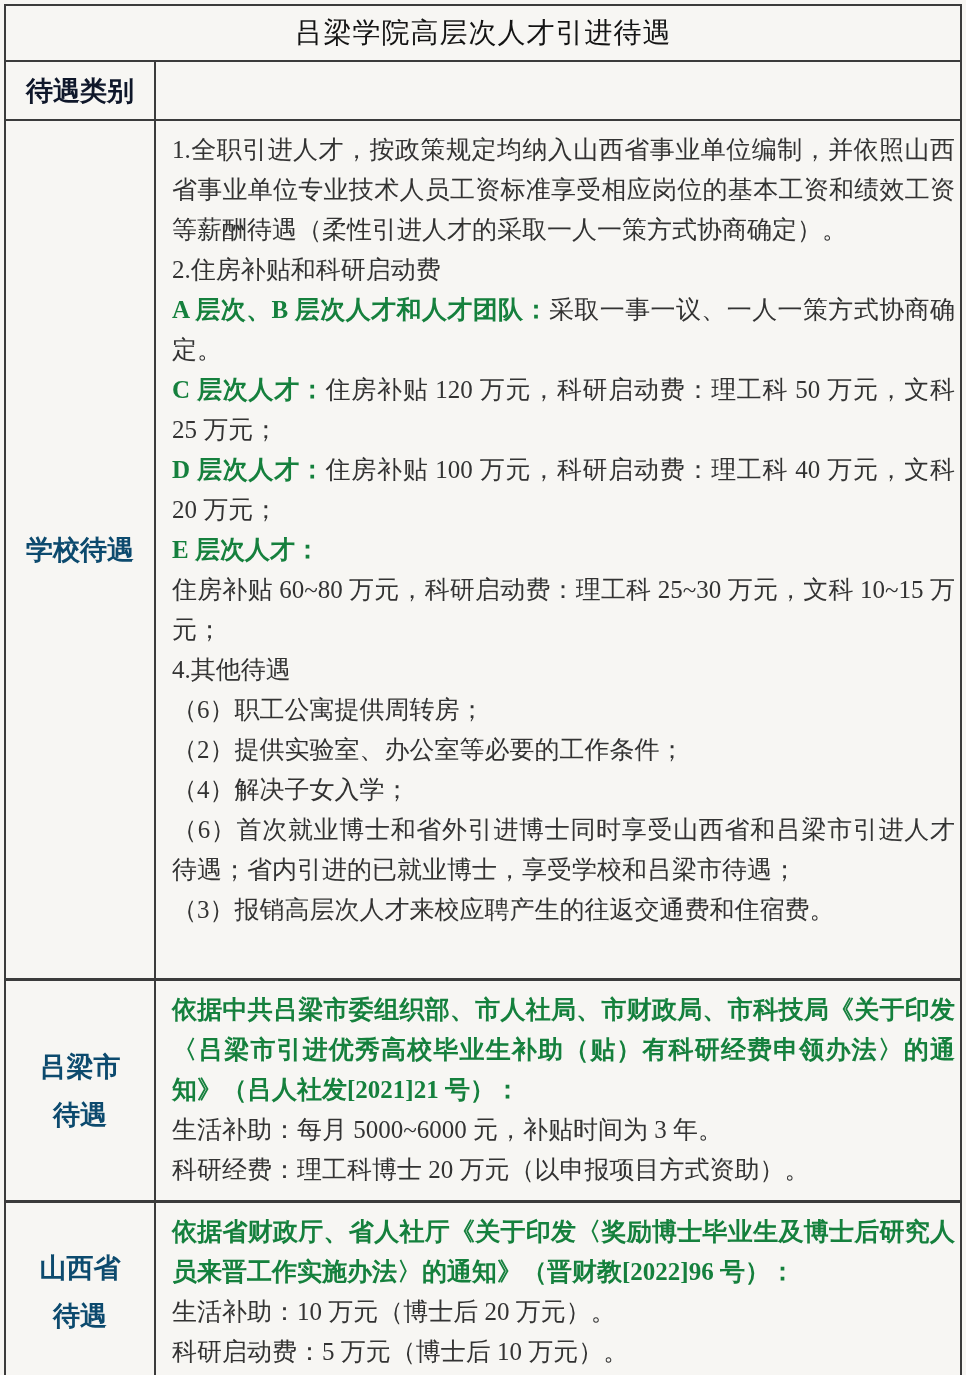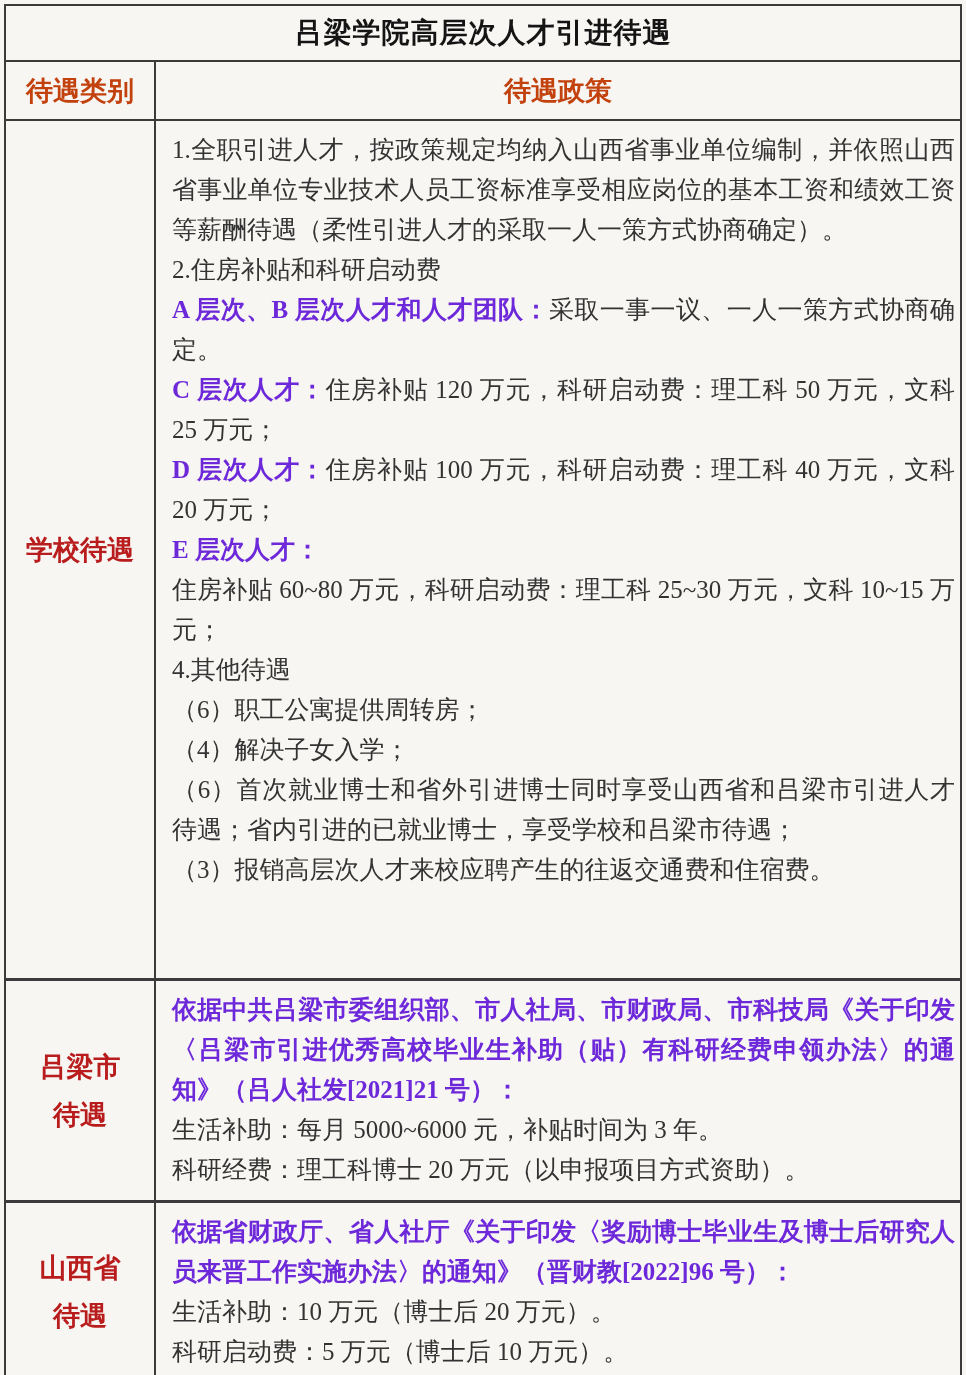--- a/index.html
+++ b/index.html
@@ -23,106 +23,106 @@
     border: 2px solid #3b3b3b;
     background: transparent;
   }
   .title-row {
     height: 54px;
     display: flex;
     align-items: center;
     justify-content: center;
     border-bottom: 2px solid #3b3b3b;
     font-size: 28px;
-    font-weight: bold;
+    font-weight: normal;
     color: #141414;
     letter-spacing: 1px;
   }
   .header-row {
     display: grid;
     grid-template-columns: 150px 1fr;
     border-bottom: 2px solid #3b3b3b;
   }
   .header-cell {
     height: 57px;
     display: flex;
     align-items: center;
     justify-content: center;
     font-size: 27px;
     font-weight: bold;
-    color: #c2410c;
+    color: #0f172a;
   }
   .header-cell.first {
     border-right: 2px solid #3b3b3b;
   }
   .body-row {
     display: grid;
     grid-template-columns: 150px 1fr;
     border-bottom: 3px solid #3b3b3b;
   }
   .body-row:last-child {
     border-bottom: none;
   }
   .category-cell {
     border-right: 2px solid #3b3b3b;
     display: flex;
     flex-direction: column;
     align-items: center;
     justify-content: center;
     font-size: 27px;
     font-weight: bold;
-    color: #b91c1c;
+    color: #0c4a6e;
     line-height: 48px;
     text-align: center;
   }
   .policy-cell {
     padding: 9px 5px 8px 16px;
     font-size: 25px;
     line-height: 40px;
     text-align: justify;
     color: #333;
     border-radius: 25px;
   }
   .policy-cell p {
     margin: 0;
   }
   .seg-bold {
     font-weight: bold;
-    color: #6d28d9;
+    color: #15803d;
   }
   .row-school  { min-height: 857px; }
   .row-city    { min-height: 219px; }
   .row-province{ min-height: 171px; }
 </style>
 </head>
 <body>
 
 <div class="doc-table">
   <div class="title-row">吕梁学院高层次人才引进待遇</div>
 
   <div class="header-row">
     <div class="header-cell first">待遇类别</div>
-    <div class="header-cell">待遇政策</div>
   </div>
 
   <div id="rows-container">
       <div class="body-row row-school">
         <div class="category-cell">
           <span>学校待遇</span>
         </div>
         <div class="policy-cell">
           <p><span class="seg-regular">1.全职引进人才，按政策规定均纳入山西省事业单位编制，并依照山西省事业单位专业技术人员工资标准享受相应岗位的基本工资和绩效工资等薪酬待遇（柔性引进人才的采取一人一策方式协商确定）。</span></p>
           <p><span class="seg-regular">2.住房补贴和科研启动费</span></p>
           <p><span class="seg-bold">A 层次、B 层次人才和人才团队：</span><span class="seg-regular">采取一事一议、一人一策方式协商确定。</span></p>
           <p><span class="seg-bold">C 层次人才：</span><span class="seg-regular">住房补贴 120 万元，科研启动费：理工科 50 万元，文科 25 万元；</span></p>
           <p><span class="seg-bold">D 层次人才：</span><span class="seg-regular">住房补贴 100 万元，科研启动费：理工科 40 万元，文科 20 万元；</span></p>
           <p><span class="seg-bold">E 层次人才：</span></p>
           <p><span class="seg-regular">住房补贴 60~80 万元，科研启动费：理工科 25~30 万元，文科 10~15 万元；</span></p>
           <p><span class="seg-regular">4.其他待遇</span></p>
           <p><span class="seg-regular">（6）职工公寓提供周转房；</span></p>
+          <p><span class="seg-regular">（2）提供实验室、办公室等必要的工作条件；</span></p>
           <p><span class="seg-regular">（4）解决子女入学；</span></p>
           <p><span class="seg-regular">（6）首次就业博士和省外引进博士同时享受山西省和吕梁市引进人才待遇；省内引进的已就业博士，享受学校和吕梁市待遇；</span></p>
           <p><span class="seg-regular">（3）报销高层次人才来校应聘产生的往返交通费和住宿费。</span></p>
         </div>
       </div>
       <div class="body-row row-city">
         <div class="category-cell">
           <span>吕梁市</span>
           <span>待遇</span>
         </div>

